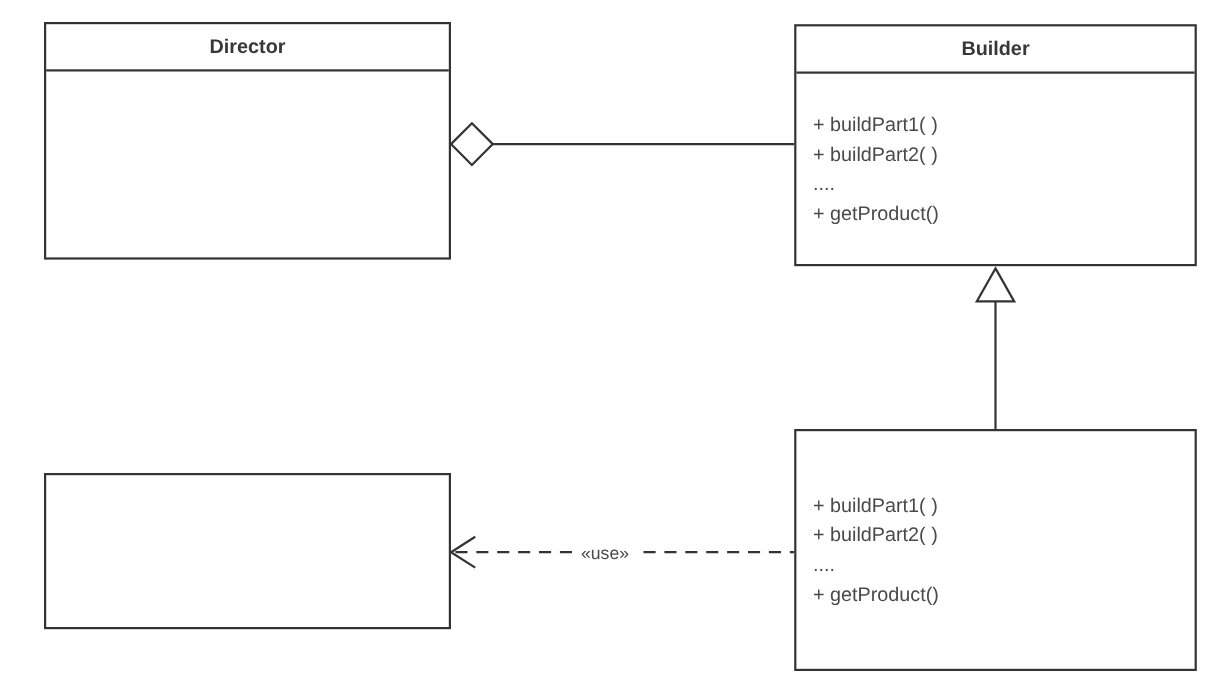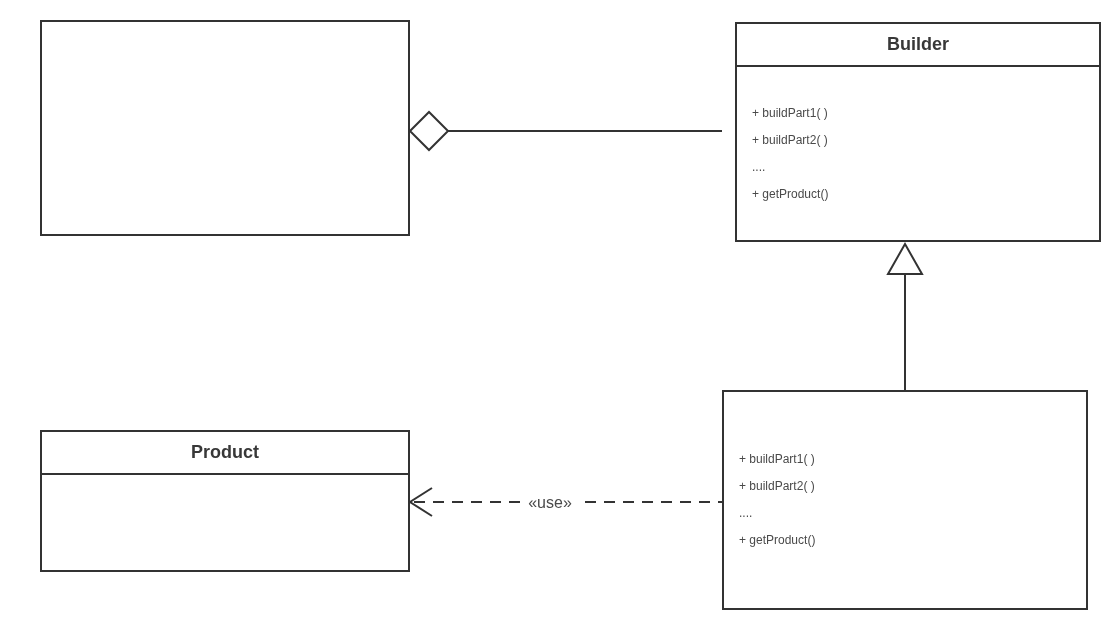--- a/index.html
+++ b/index.html
@@ -36,21 +36,21 @@
   }
   .uml-body {
     flex: 1 1 auto;
     display: flex;
     flex-direction: column;
     justify-content: center;
     padding-left: 15px;
     padding-right: 6px;
   }
   .uml-method {
-    font-size: 12px;
+    font-size: 18px;
     line-height: 27px;
     color: #4a4a4a;
     white-space: pre;
   }
   #connector-layer {
     position: absolute;
     left: 0;
     top: 0;
     width: 1103px;
     height: 625px;
@@ -81,39 +81,39 @@
 
     <g>
       <line x1="414" y1="502" x2="722" y2="502" stroke="#333333" stroke-width="2" stroke-dasharray="11,8"></line>
       <polyline points="432,488 410,502 432,516" fill="none" stroke="#333333" stroke-width="2"></polyline>
       <rect x="521" y="491" width="58" height="21" fill="#ffffff"></rect>
       <text class="use-label" x="550" y="508" text-anchor="middle">«use»</text>
     </g>
   </svg>
 
   <div class="uml-class" style="left:40px; top:20px; width:370px; height:216px;">
+    <div class="uml-title">Director</div>
   </div>
 
-  <div class="uml-class" style="left:722px; top:22px; width:366px; height:220px;margin-left:13px;">
+  <div class="uml-class" style="left:722px; top:22px; width:366px; height:220px;">
     <div class="uml-title">Builder</div>
     <div class="uml-body">
       <div class="uml-method">+ buildPart1( )</div>
       <div class="uml-method">+ buildPart2( )</div>
       <div class="uml-method">....</div>
       <div class="uml-method">+ getProduct()</div>
     </div>
   </div>
 
   <div class="uml-class" style="left:722px; top:390px; width:366px; height:220px;">
     <div class="uml-body">
       <div class="uml-method">+ buildPart1( )</div>
       <div class="uml-method">+ buildPart2( )</div>
       <div class="uml-method">....</div>
       <div class="uml-method">+ getProduct()</div>
     </div>
   </div>
 
   <div class="uml-class" style="left:40px; top:430px; width:370px; height:142px;">
-    <div class="uml-title">Product</div>
     <div class="uml-body"></div>
   </div>
 
 </div>
 
 </body></html>

